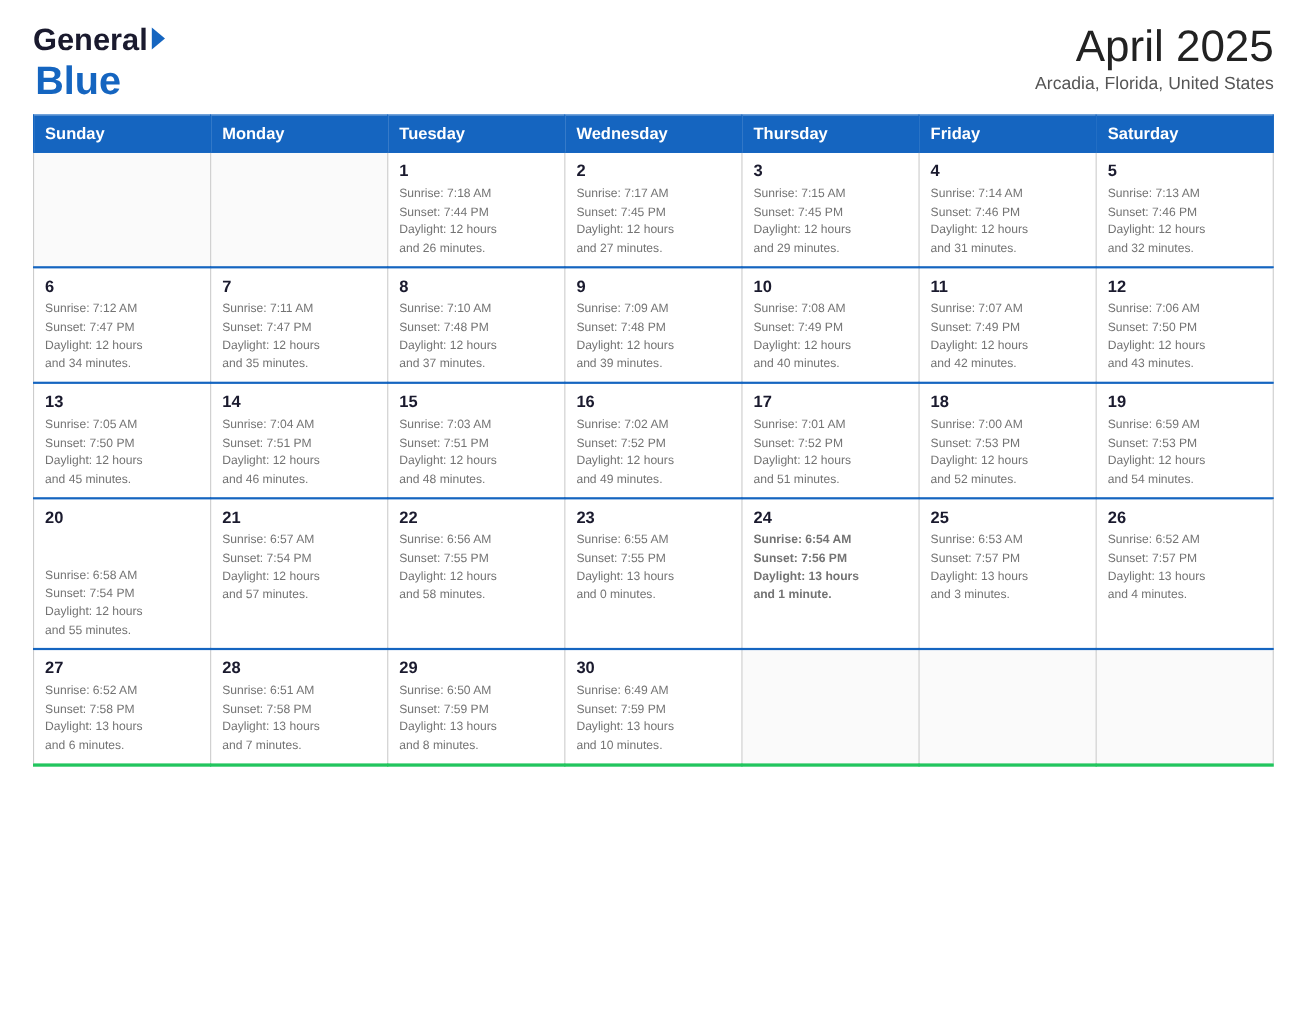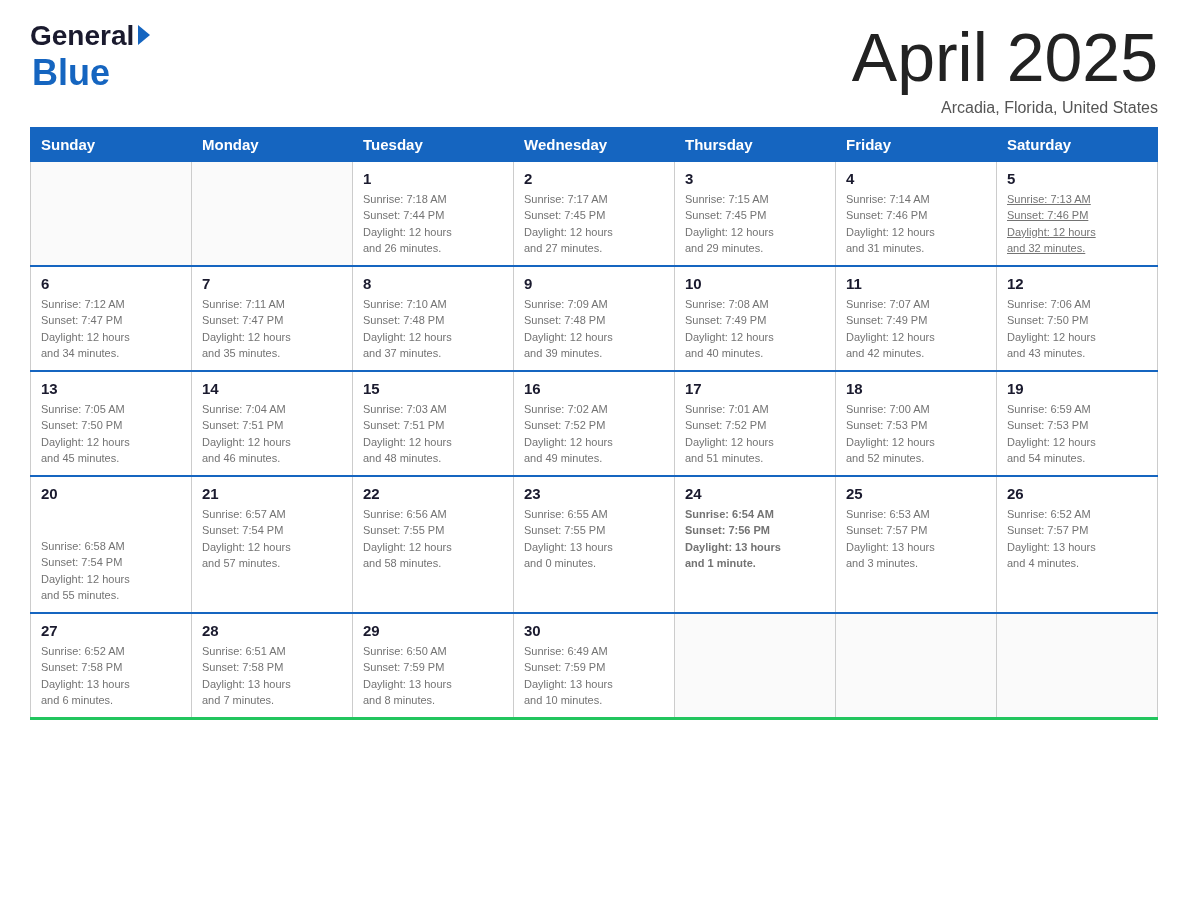--- a/index.html
+++ b/index.html
@@ -46,21 +46,21 @@
     .logo-line2 {
       font-size: 36px;
       font-weight: bold;
       color: #1565c0;
       margin-left: 2px;
     }
     .title-block {
       text-align: right;
     }
     .month-title {
-      font-size: 68px;
+      font-size: 40px;
       font-weight: normal;
       color: #222;
       line-height: 1.1;
     }
     .location-title {
       font-size: 16px;
       color: #555;
       margin-top: 4px;
     }
     .calendar {
@@ -165,21 +165,21 @@
         </td>
         <td>
           <div class="day-number">4</div>
           <div class="day-info" style="white-space: pre-line;">Sunrise: 7:14 AM
 Sunset: 7:46 PM
 Daylight: 12 hours
 and 31 minutes.</div>
         </td>
         <td>
           <div class="day-number">5</div>
-          <div class="day-info" style="white-space: pre-line; text-decoration: underline;">Sunrise: 7:13 AM
+          <div class="day-info" style="white-space: pre-line;">Sunrise: 7:13 AM
 Sunset: 7:46 PM
 Daylight: 12 hours
 and 32 minutes.</div>
         </td>
       </tr>
       <tr>
         <td>
           <div class="day-number">6</div>
           <div class="day-info" style="white-space: pre-line;">Sunrise: 7:12 AM
 Sunset: 7:47 PM

